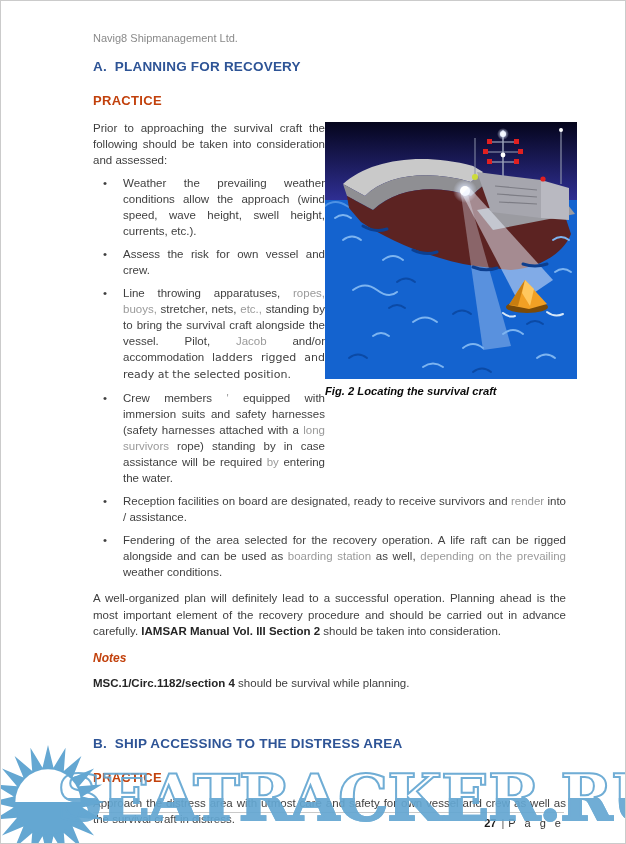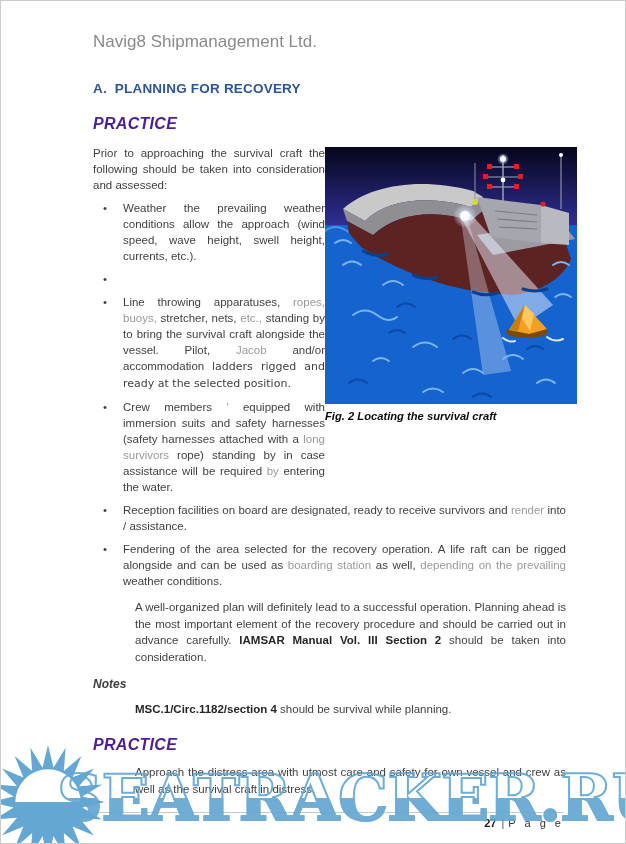--- a/index.html
+++ b/index.html
@@ -2,27 +2,27 @@
 <html style="--wm: #64a7d2;"><head>
 <meta charset="utf-8">
 <style>
   html,body{margin:0;padding:0;}
   body{
     width:626px;height:844px;position:relative;overflow:hidden;
     background:#ffffff;border:1px solid #cbcbcb;box-sizing:border-box;
     font-family:"Liberation Sans",sans-serif;color:#3f3f3f;
   }
   .content{position:absolute;left:92px;top:0;width:473px;}
-  .company{margin-top:31px;font-size:17px;color:#8a8a8a;}
-  .h-main{margin-top:29px;font-size:13.5px;font-weight:700;color:#2e5496;white-space:pre-wrap;letter-spacing:.2px;}
-  .h-sub{margin-top:19px;font-size:16px;font-weight:700;font-style:italic;color:#4c1d95;letter-spacing:.3px;}
-  .h-notes{margin-top:9px;font-size:12px;font-weight:700;font-style:italic;color:#404040;}
+  .company{margin-top:31px;font-size:11px;color:#8a8a8a;}
+  .h-main{margin-top:15px;font-size:13.5px;font-weight:700;color:#2e5496;white-space:pre-wrap;letter-spacing:.2px;}
+  .h-sub{margin-top:19px;font-size:13px;font-weight:700;color:#c2410c;letter-spacing:.3px;}
+  .h-notes{margin-top:9px;font-size:12px;font-weight:700;font-style:italic;color:#c2410c;}
   .body-block{margin-top:12px;font-size:11.5px;line-height:16px;}
   .body-block p{margin:0;text-align:justify;}
-  .para{margin-top:10px;font-size:11.5px;line-height:16.5px;text-align:justify;margin-left:42px;}
+  .para{margin-top:10px;font-size:11.5px;line-height:16.5px;text-align:justify;}
   .fig{float:right;width:241px;margin:2px 0 2px 10px;}
   .fig svg{display:block;}
   .fig figcaption{font-size:11.2px;font-weight:700;font-style:italic;color:#0a0a0a;margin-top:4px;}
   ul.blist{list-style:none;margin:0;padding:0;}
   li.bullet{display:flex;margin-top:7px;}
   li.bullet .m{flex:none;width:20px;padding-left:10px;box-sizing:content-box;color:#3f3f3f;}
   li.bullet .tx{flex:1;text-align:justify;}
   .t-gray{color:#9a9a9a;}
   .t-bold{font-weight:700;color:#262626;}
   .t-alt{font-family:"DejaVu Sans",sans-serif;font-size:11px;}
@@ -175,20 +175,21 @@
 
     <p class="intro">Prior to approaching the survival craft the following should be taken into consideration and assessed:</p>
 
     <ul class="blist">
       <li class="bullet">
         <span class="m">•</span>
         <div class="tx"><span>Weather the prevailing weather conditions allow the approach (wind speed, wave height, swell height, currents, etc.).</span></div>
       </li>
       <li class="bullet">
         <span class="m">•</span>
+        <div class="tx"><span>Assess the risk for own vessel and crew.</span></div>
       </li>
       <li class="bullet">
         <span class="m">•</span>
         <div class="tx"><span>Line throwing apparatuses, </span><span class="t-gray">ropes, buoys, </span><span>stretcher, nets, </span><span class="t-gray">etc., </span><span>standing by to bring the survival craft alongside the vessel. Pilot, </span><span class="t-gray">Jacob </span><span>and/or accommodation </span><span class="t-alt">ladders rigged and ready at the selected position.</span></div>
       </li>
       <li class="bullet">
         <span class="m">•</span>
         <div class="tx"><span>Crew members </span><span class="t-gray">' </span><span>equipped with immersion suits and safety harnesses (safety harnesses attached with a </span><span class="t-gray">long survivors </span><span>rope) standing by in case assistance will be required </span><span class="t-gray">by </span><span>entering the water.</span></div>
       </li>
       <li class="bullet">
@@ -201,20 +202,21 @@
       </li>
     </ul>
   </div>
 
   <div class="clear"></div>
 
   <p class="para"><span>A well-organized plan will definitely lead to a successful operation. Planning ahead is the most important element of the recovery procedure and should be carried out in advance carefully. </span><span class="t-bold">IAMSAR Manual Vol. III Section 2</span><span> should be taken into consideration.</span></p>
   <div class="h-notes">Notes</div>
   <p class="para"><span class="t-bold">MSC.1/Circ.1182/section 4</span><span> should be survival while planning.</span></p>
 
+  <div class="h-main sec-b">B.  SHIP ACCESSING TO THE DISTRESS AREA</div>
   <div class="h-sub">PRACTICE</div>
   <p class="para">Approach the distress area with utmost care and safety for own vessel and crew as well as the survival craft in distress.</p>
 
 </div>
 
 <div class="footer">
   <span class="pnum">27</span><span class="psep">|</span><span class="pword">P a g e</span>
 </div>
 
 <div class="wm">

